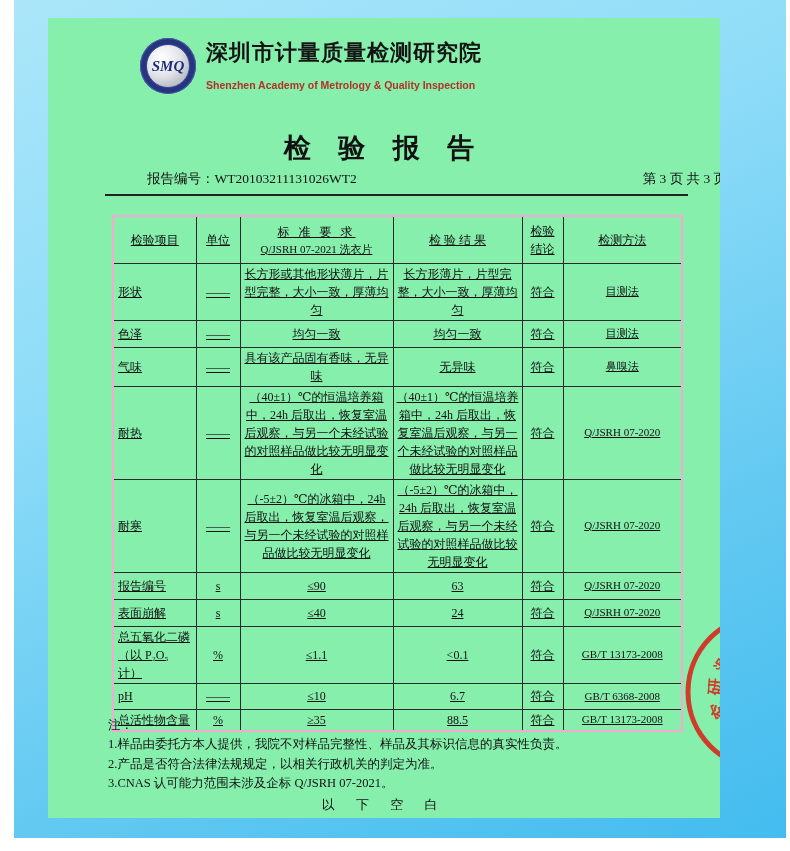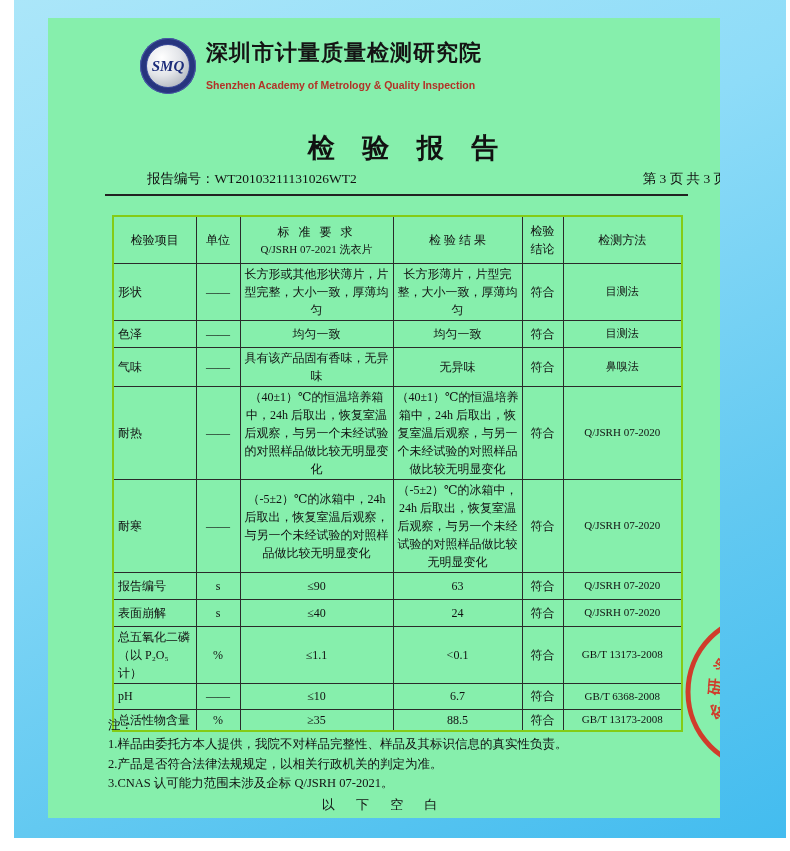--- a/index.html
+++ b/index.html
@@ -39,42 +39,42 @@
     font-size:22px;font-weight:700;color:#141414;letter-spacing:1px;line-height:1.1;text-align:right;
   }
   .org-en{
     font-family:"Liberation Sans","DejaVu Sans",sans-serif;
     font-size:10.5px;font-weight:700;color:#b23227;margin-top:14px;letter-spacing:0px;
   }
   
   .report-title{
     position:absolute;left:0;top:112px;width:100%;text-align:center;
     font-family:"Liberation Sans","DejaVu Sans",sans-serif;
-    font-size:27px;font-weight:600;color:#111;letter-spacing:10px;padding-left:24px;
+    font-size:27px;font-weight:600;color:#111;letter-spacing:10px;
   }
   .report-meta{
     position:absolute;left:58px;top:152px;width:580px;
     display:flex;justify-content:space-between;align-items:flex-end;
     font-size:13.5px;color:#111;margin-left:41px;
   }
   .divider{
     position:absolute;left:57px;top:176px;width:583px;height:0;
     border-top:2px solid #222;
   }
   
   table.report{
     position:absolute;left:64px;top:197px;width:569px;
     border-collapse:collapse;table-layout:fixed;
     font-size:12px;color:#111;
   }
   table.report th,table.report td{
     border:1px solid #2a2a2a;padding:1px 3px;vertical-align:middle;
     text-align:center;line-height:1.5;overflow:hidden;
   }
-  table.report{border:2px solid #84cc16;}
+  table.report{border:2px solid #f9a8d4;text-decoration:underline;}
   table.report td.item{text-align:left;padding-left:4px;}
   th .h1{display:block;font-weight:400;letter-spacing:3px;}
   th .h2{display:block;font-weight:400;font-size:11px;letter-spacing:0;}
   th{font-weight:400;}
   tr.hdr{height:47px;}
   tr.r1{height:48px;} tr.r2{height:27px;padding-left:37px;} tr.r3{height:38px;}
   tr.r4{height:92px;} tr.r5{height:91px;} tr.r6{height:27px;}
   tr.r7{height:27px;} tr.r8{height:38px;} tr.r9{height:26px;} tr.r10{height:16px;}
   td.small{font-size:11px;}
   

